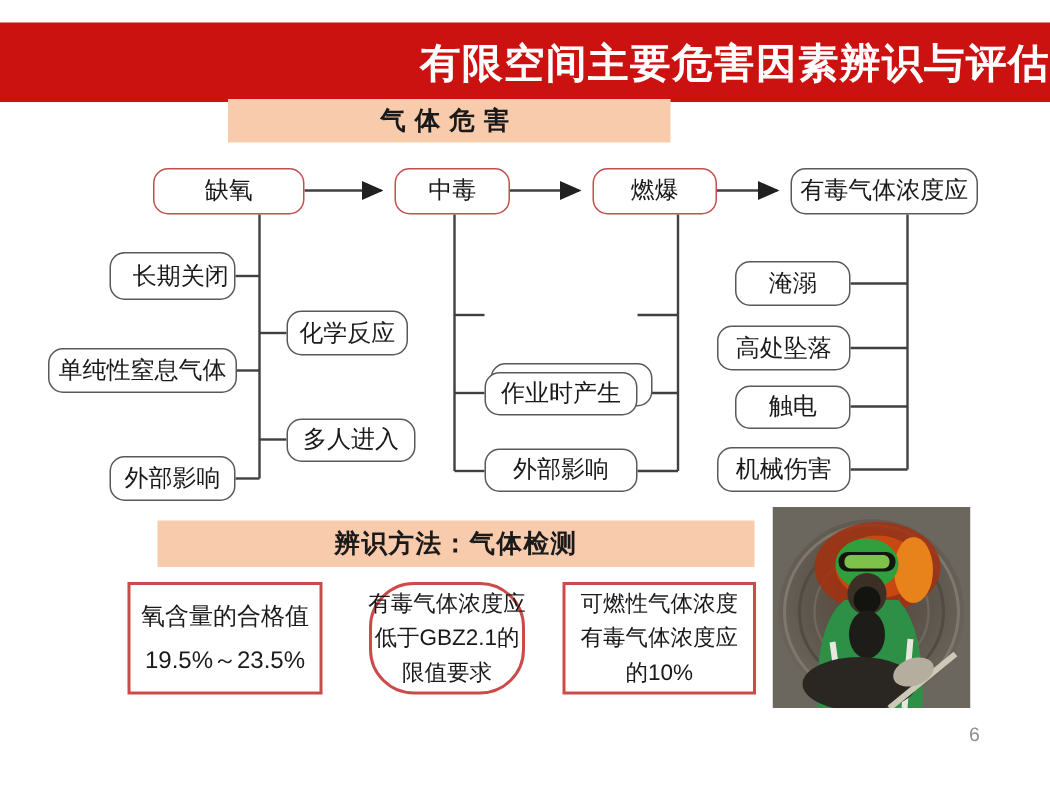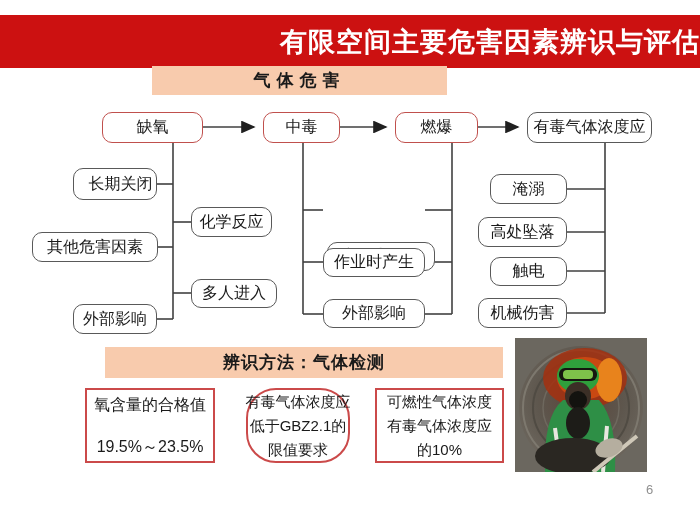--- a/index.html
+++ b/index.html
@@ -20,21 +20,21 @@
   #detect-header{left:105px;top:347px;width:398px;height:31px;letter-spacing:1px;}
   .node{
     position:absolute;background:#ffffff;display:flex;align-items:center;justify-content:center;
     font-size:16px;color:#1a1a1a;box-sizing:border-box;z-index:2;white-space:nowrap;border-radius:10px;
   }
   .node.red{border:1.5px solid #C0504D;}
   .node.gray{border:1.5px solid #595959;}
   .connectors{position:absolute;left:0;top:0;z-index:1;pointer-events:none;}
   .criterion{
     position:absolute;top:388px;height:75px;background:#ffffff;border:2px solid #CB4A4A;
-    box-sizing:border-box;display:flex;flex-direction:column;align-items:center;justify-content:space-between;
+    box-sizing:border-box;display:flex;flex-direction:column;align-items:center;justify-content:center;
     text-align:center;color:#1a1a1a;z-index:2;
   }
   .criterion .ln{font-size:15px;line-height:23px;white-space:nowrap;}
   .criterion.first .ln{font-size:16px;line-height:29px;}
   .photo{position:absolute;left:515px;top:338px;width:132px;height:134px;z-index:2;}
   .page-number{position:absolute;left:646px;top:482px;font-size:13px;color:#8f8f8f;}
 </style>
 </head>
 <body>
 
@@ -83,21 +83,21 @@
 
   <div id="gas-header" class="peach-header">气体危害</div>
 
   <div class="node red" style="left:102px;top:112px;width:101px;height:31px;">缺氧</div>
   <div class="node red" style="left:263px;top:112px;width:77px;height:31px;">中毒</div>
   <div class="node red" style="left:395px;top:112px;width:83px;height:31px;">燃爆</div>
   <div class="node gray" style="left:527px;top:112px;width:125px;height:31px;">有毒气体浓度应</div>
 
   <div class="node gray" style="left:73px;top:168px;width:84px;height:32px;padding-left:11px;">长期关闭</div>
   <div class="node gray" style="left:191px;top:207px;width:81px;height:30px;">化学反应</div>
-  <div class="node gray" style="left:32px;top:232px;width:126px;height:30px;">其他危害因素</div>
+  <div class="node gray" style="left:32px;top:232px;width:126px;height:30px;">单纯性窒息气体</div>
   <div class="node gray" style="left:191px;top:279px;width:86px;height:29px;">多人进入</div>
   <div class="node gray" style="left:73px;top:304px;width:84px;height:30px;">外部影响</div>
 
   <div class="node gray" style="left:327px;top:196px;width:108px;height:29px;margin-top:46px;">空间内存在</div>
   <div class="node gray" style="left:323px;top:248px;width:102px;height:29px;">作业时产生</div>
   <div class="node gray" style="left:323px;top:299px;width:102px;height:29px;">外部影响</div>
 
   <div class="node gray" style="left:490px;top:174px;width:77px;height:30px;">淹溺</div>
   <div class="node gray" style="left:478px;top:217px;width:89px;height:30px;">高处坠落</div>
   <div class="node gray" style="left:490px;top:257px;width:77px;height:29px;">触电</div>

